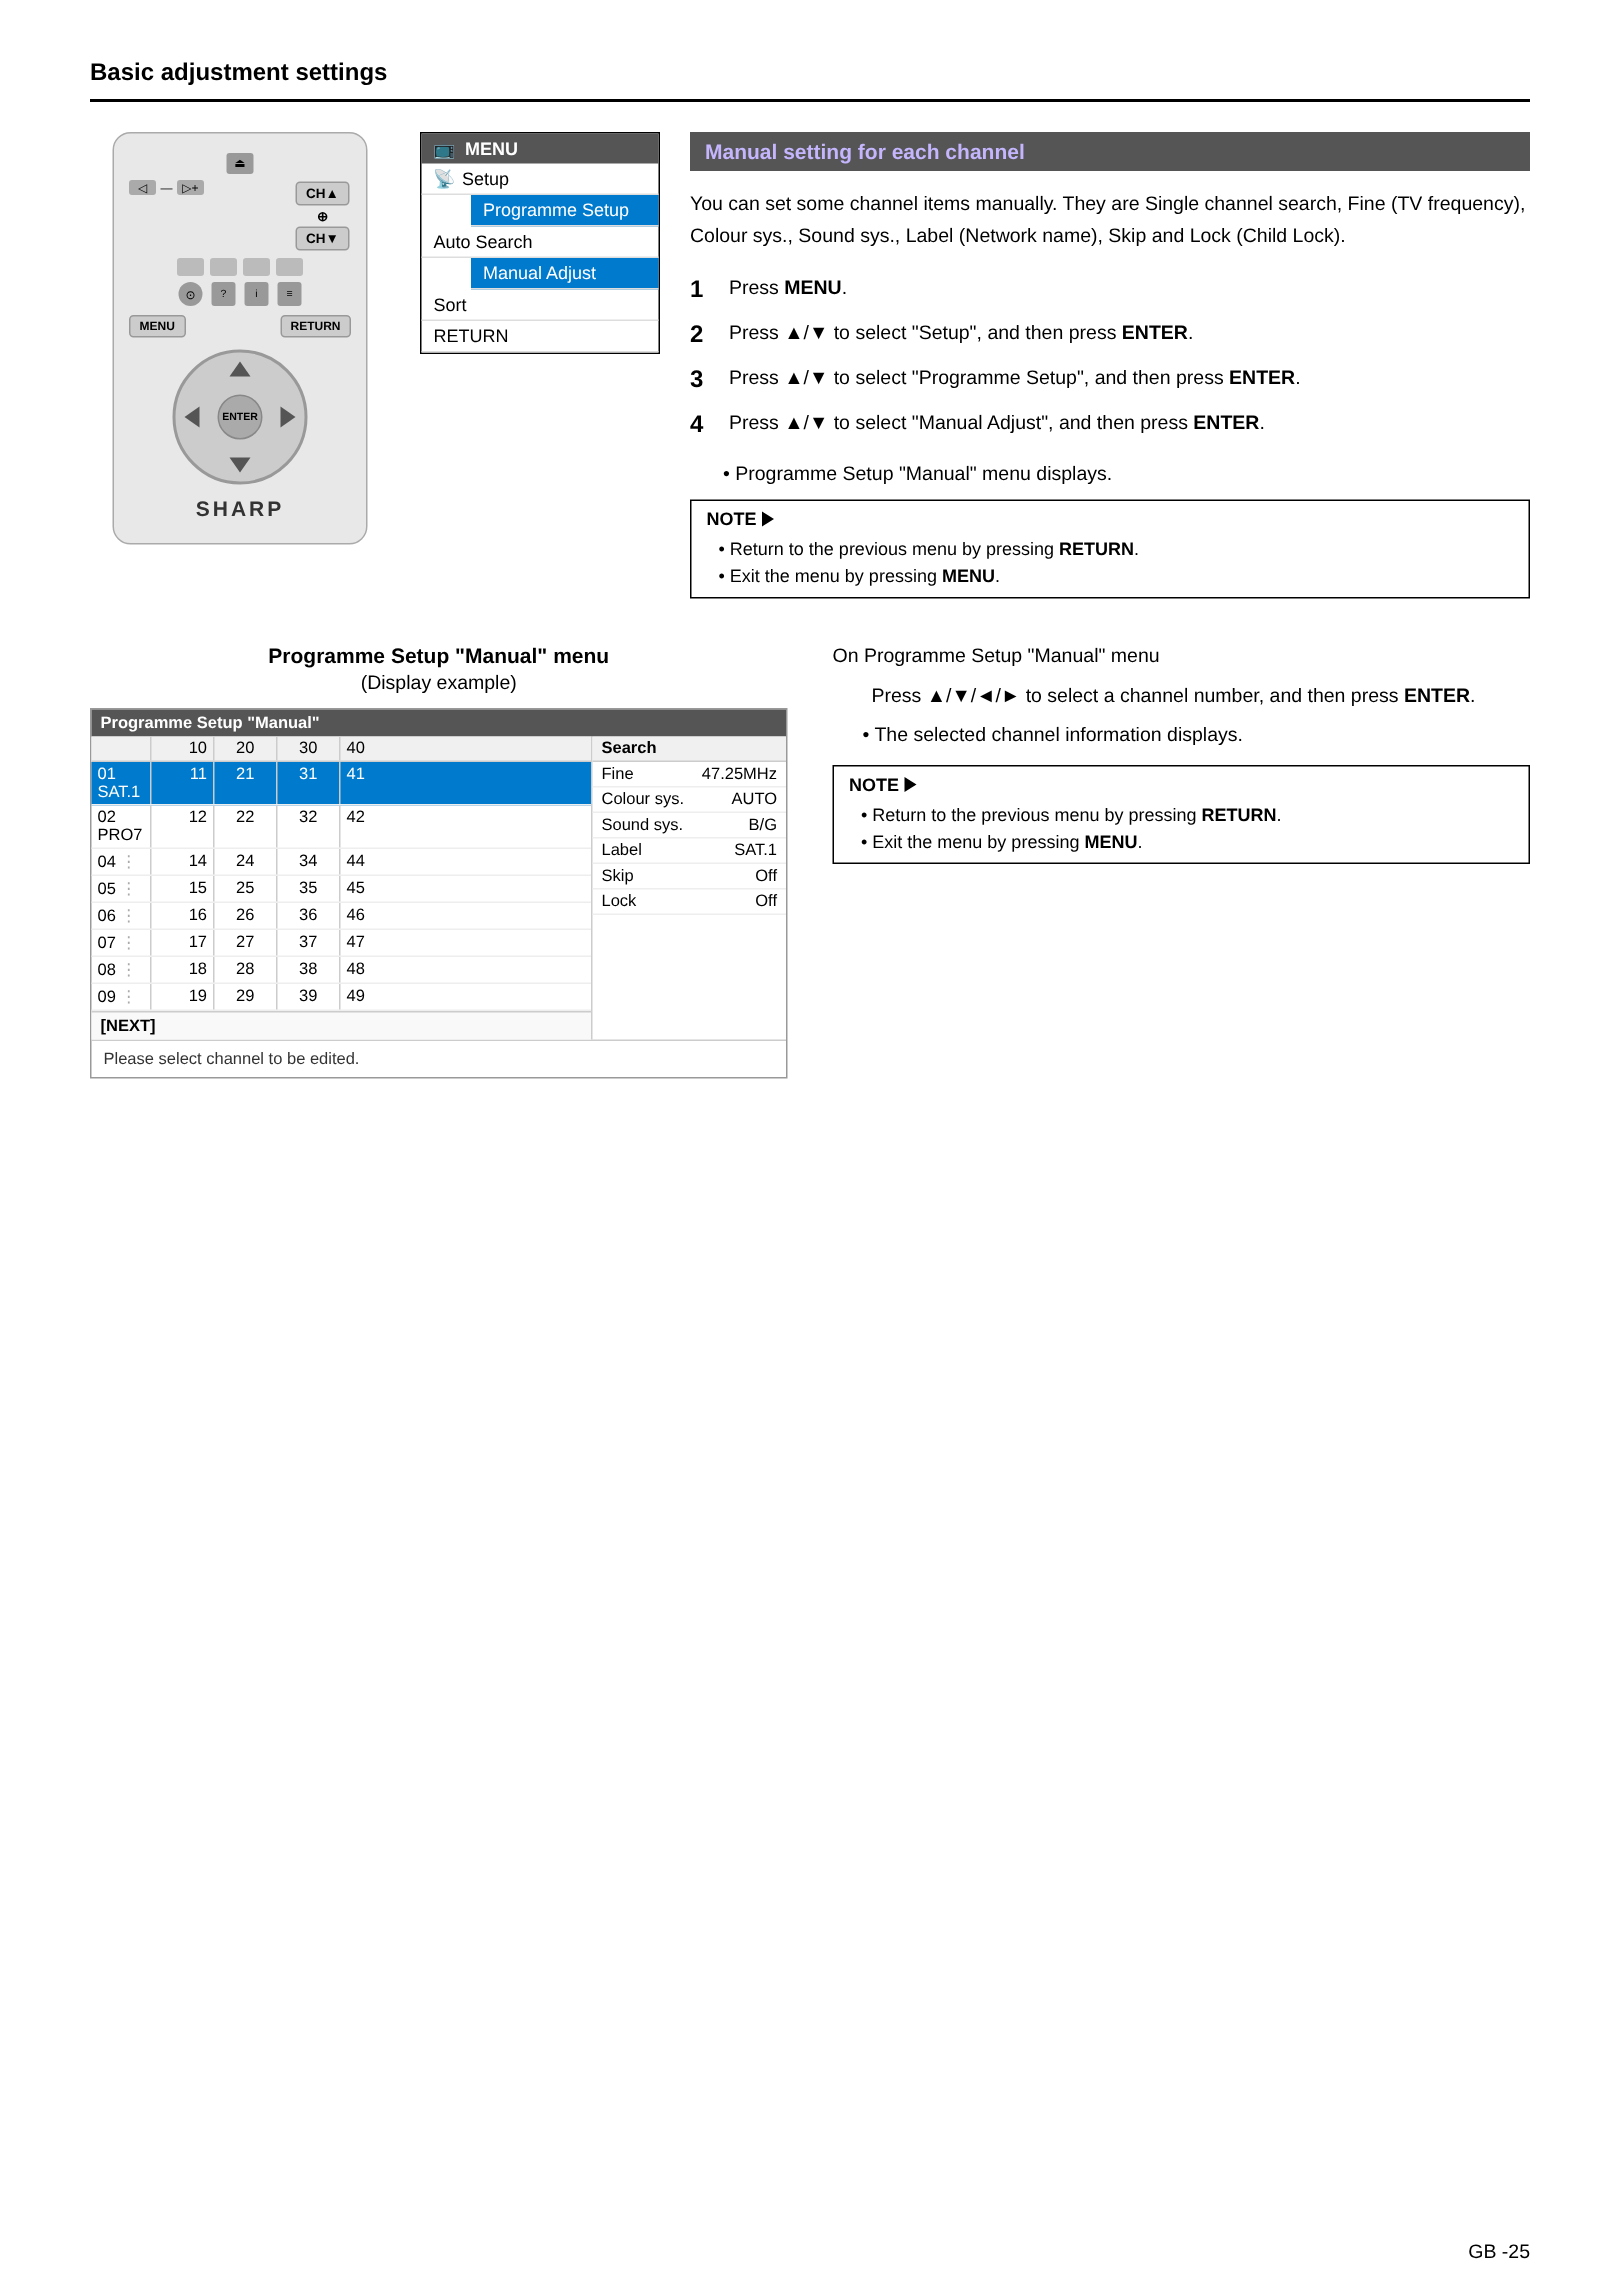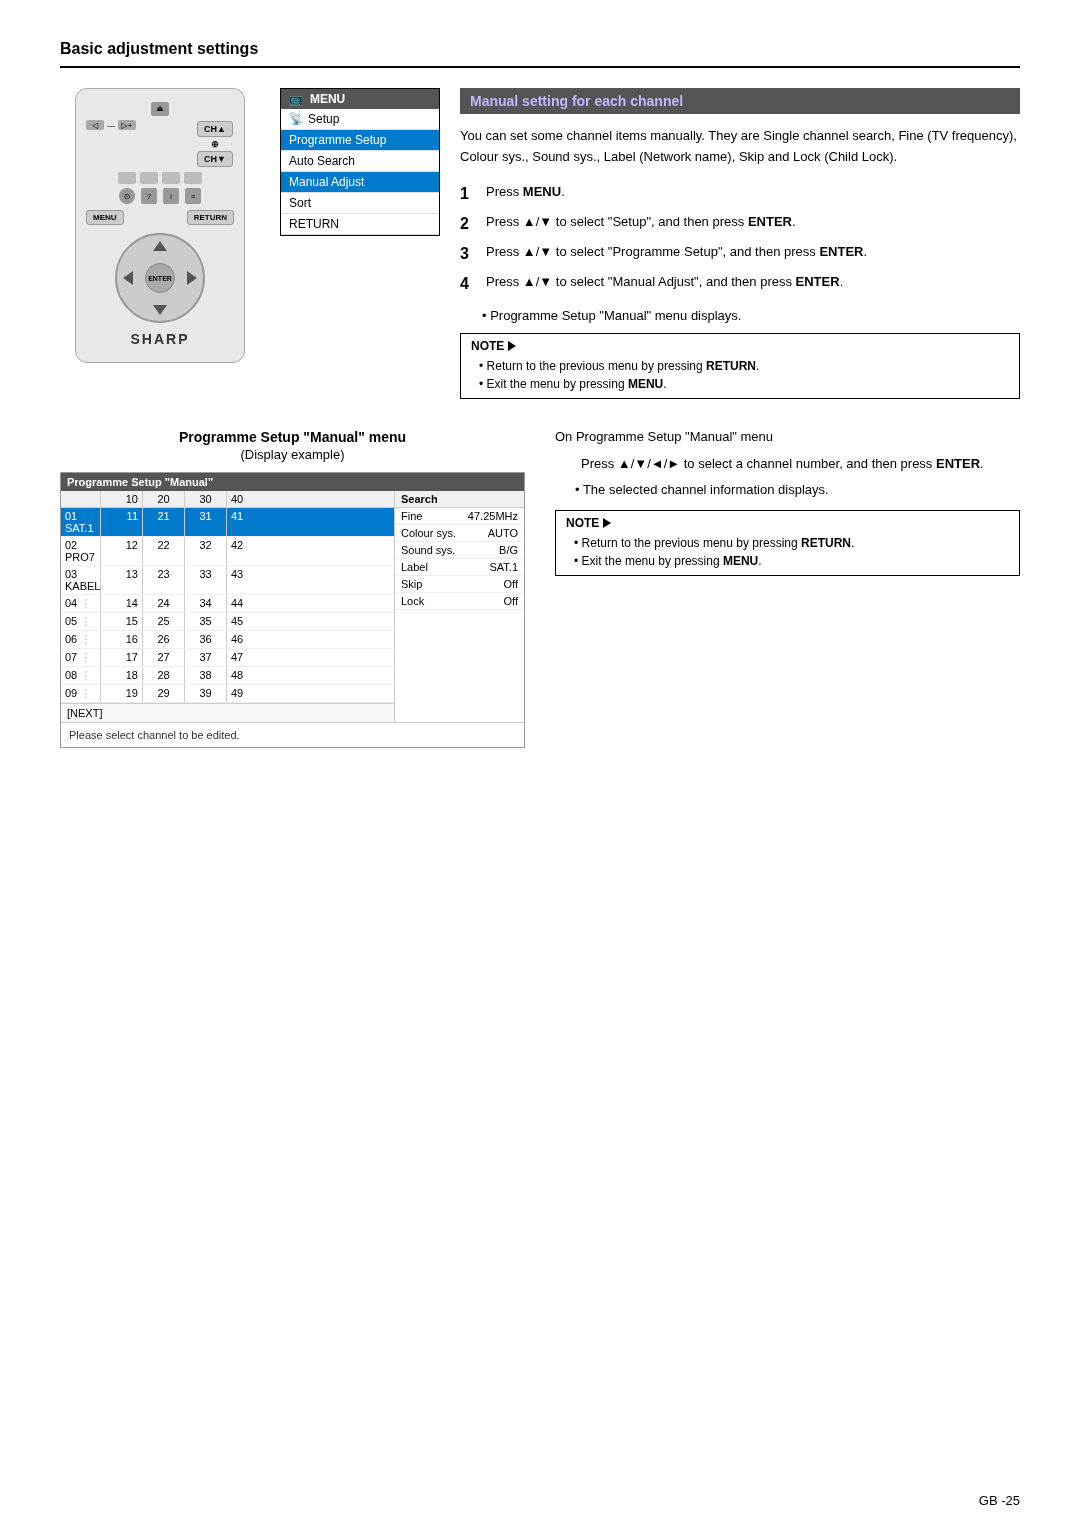--- a/index.html
+++ b/index.html
@@ -188,20 +188,21 @@
 
     .menu-panel-item {
       padding: 3px 8px;
       font-size: 12px;
       border-bottom: 1px solid #ddd;
     }
 
     .menu-panel-item.highlighted {
       background: #007acc;
       color: #fff;
+      margin-left: 33px;
     }
 
     
     .manual-setting-section {
       flex: 1;
     }
 
     .manual-setting-header {
       background: #555;
       color: #c4b5fd;
@@ -366,20 +367,21 @@
       font-size: 11px;
       font-weight: bold;
       background: #f0f0f0;
     }
 
     .prog-table-footer {
       padding: 3px 6px;
       font-size: 11px;
       border-top: 1px solid #ccc;
       background: #f9f9f9;
+      font-weight: bold;
     }
 
     .prog-table-status {
       padding: 6px 8px;
       font-size: 11px;
       border-top: 1px solid #ccc;
       color: #333;
     }
 
     .additional-title {
@@ -559,27 +561,20 @@
           </div>
 
           <div class="prog-row">
             <div class="col-num">02 PRO7</div>
             <div class="col-10">12</div>
             <div class="col-20">22</div>
             <div class="col-30">32</div>
             <div class="col-40">42</div>
           </div>
 
-          <div class="prog-row">
-            <div class="col-num">03 KABEL</div>
-            <div class="col-10">13</div>
-            <div class="col-20">23</div>
-            <div class="col-30">33</div>
-            <div class="col-40">43</div>
-          </div>
 
           <div class="prog-row">
             <div class="col-num">04 <span style="color:#aaa;">⋮</span></div>
             <div class="col-10">14</div>
             <div class="col-20">24</div>
             <div class="col-30">34</div>
             <div class="col-40">44</div>
           </div>
 
           <div class="prog-row">

